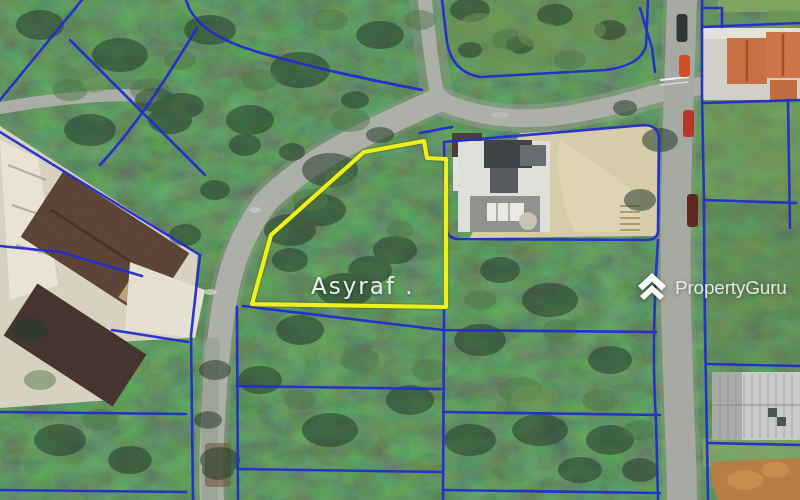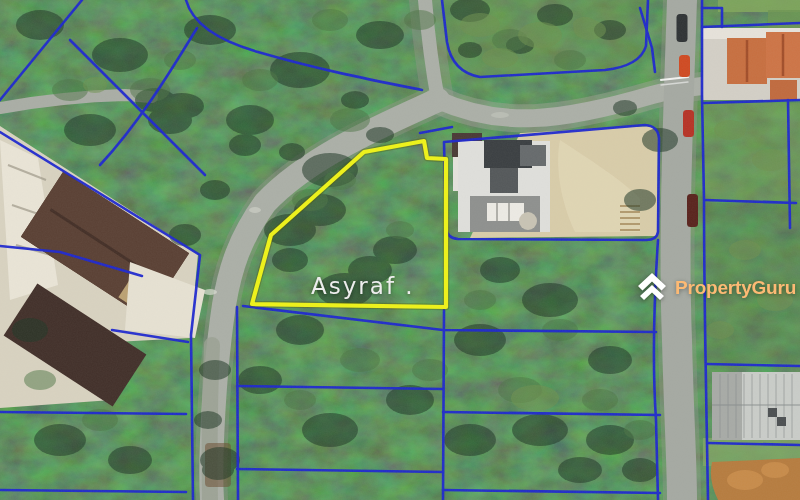--- a/index.html
+++ b/index.html
@@ -4,21 +4,21 @@
 <style>
   html,body{margin:0;padding:0;background:#ffffff;}
   .shot{position:relative;width:800px;height:500px;overflow:hidden;background:#31503a;
         font-family:"DejaVu Sans","Liberation Sans",sans-serif;}
   .shot svg.scene{position:absolute;left:0;top:0;display:block;}
   .plot-label{position:absolute;left:311px;top:273px;color:#ededed;font-size:23px;
               letter-spacing:2px;font-weight:500;
               text-shadow:0 1px 4px rgba(0,0,0,.55);white-space:nowrap;}
   .watermark{position:absolute;left:636px;top:271px;display:flex;align-items:center;gap:7px;
              filter:drop-shadow(0 1px 2px rgba(0,0,0,.35));}
-  .wm-text{color:#fdba74;font-family:"Liberation Sans",sans-serif;font-weight:bold;
+  .wm-text{color:#e5e5e5;font-family:"Liberation Sans",sans-serif;font-weight:normal;
            font-size:19px;letter-spacing:-0.2px;white-space:nowrap;}
   .wm-icon{display:block;}
 </style>
 </head>
 <body>
 
 <div class="shot">
 <svg class="scene" width="800" height="500" viewBox="0 0 800 500">
   <defs>
     <filter id="mottle" x="-5%" y="-5%" width="110%" height="110%">

